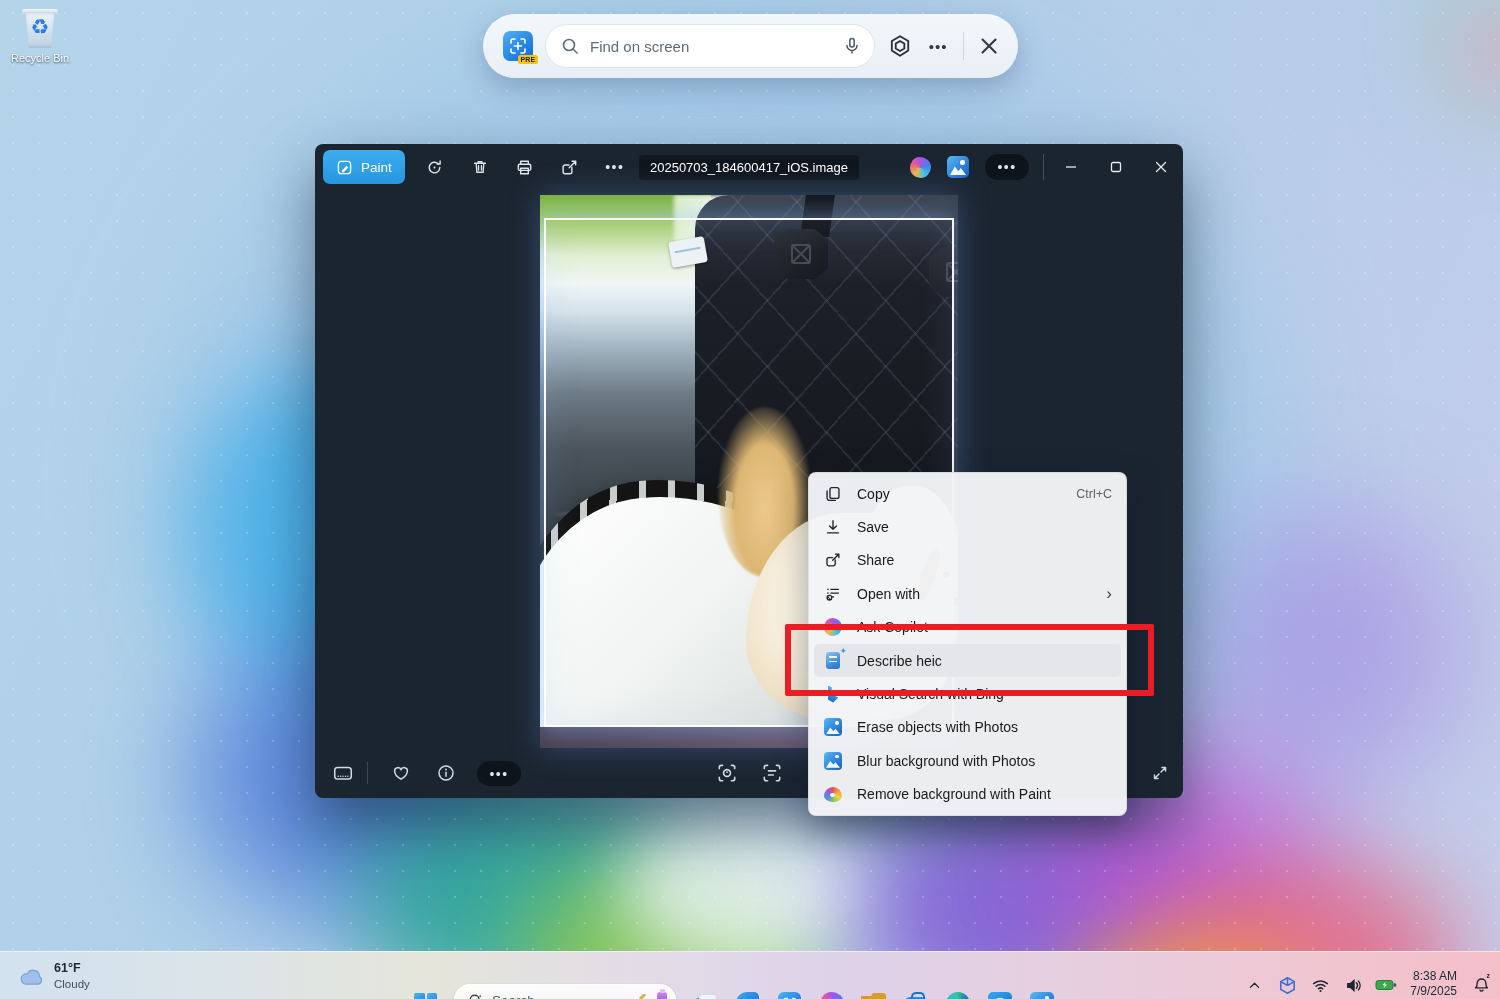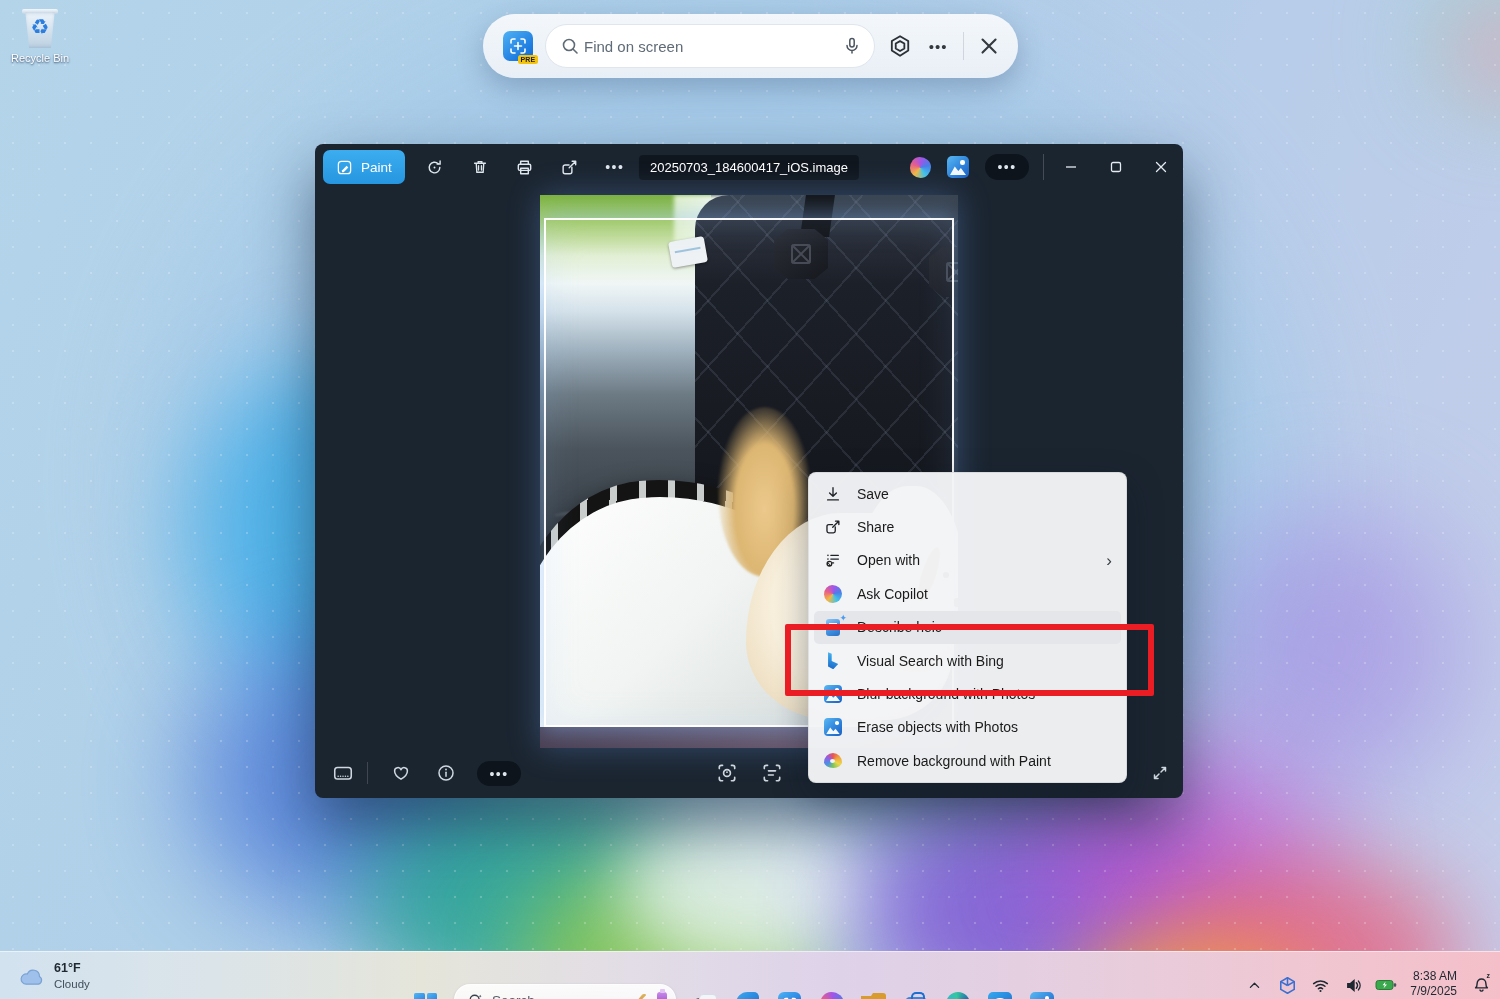--- a/index.html
+++ b/index.html
@@ -44,21 +44,21 @@
   .findbar { position:absolute; left:483px; top:14px; width:535px; height:64px; border-radius:32px;
      background:linear-gradient(180deg,#f3f7fb,#e9eff6); box-shadow:0 10px 28px rgba(40,60,100,.28);
      display:flex; align-items:center; padding:0 16px 0 20px; gap:12px; z-index:20; }
   .ctd-icon { position:relative; width:30px; height:30px; border-radius:7px; flex:0 0 auto;
      background:linear-gradient(140deg,#4fb2f5 0%,#1e7ce0 70%,#1766c8 100%);
      display:flex; align-items:center; justify-content:center; }
   .ctd-icon svg { width:20px; height:20px; }
   .pre-badge { position:absolute; bottom:-3px; right:-5px; background:#f2c40f; color:#202020;
      font-size:7px; font-weight:bold; padding:1px 2.5px; border-radius:2.5px; letter-spacing:.2px; }
   .find-field { flex:0 0 330px; height:44px; border-radius:22px; background:#fff;
-     border:1px solid #dfe6ee; display:flex; align-items:center; padding:0 12px 0 14px; gap:4px; }
+     border:1px solid #dfe6ee; display:flex; align-items:center; padding:0 12px 0 14px; gap:10px; }
   .find-field input { border:0; outline:0; flex:1; font-size:15px; color:#333; background:transparent;
      font-family:inherit; }
   .find-field input::placeholder { color:#5f6b76; }
   .fb-ico { width:34px; height:34px; display:flex; align-items:center; justify-content:center;
      border-radius:6px; color:#33393f; }
   .fb-dots { font-size:15px; letter-spacing:1px; color:#33393f; }
   .fb-div { width:1px; height:28px; background:rgba(20,40,60,.14); }
 
   
   .pwin { position:absolute; left:315px; top:144px; width:868px; height:654px; background:#1b2530;
@@ -449,20 +449,30 @@
         <svg width="20" height="20" viewBox="0 0 20 20" fill="none" stroke="currentColor" stroke-width="1.5" stroke-linecap="round" stroke-linejoin="round">
           <path d="M12 4.5h3.5V8M8 15.5H4.5V12M15.5 4.5L11 9M4.5 15.5L9 11"></path>
         </svg>
       </span>
     </div>
   </div>
 
   <div class="cmenu">
     <div class="mi">
       <span class="mi-ic">
+        <svg width="18" height="18" viewBox="0 0 20 20" fill="none" stroke="currentColor" stroke-width="1.5" stroke-linecap="round">
+          <rect x="6.6" y="2.9" width="10" height="12" rx="2.2"></rect>
+            <path d="M12.6 17.1H6.2a2.8 2.8 0 0 1-2.8-2.8V6.6"></path>
+        </svg>
+      </span>
+      <span>Copy</span>
+      <span class="mi-short">Ctrl+C</span>
+    </div>
+    <div class="mi">
+      <span class="mi-ic">
         <svg width="18" height="18" viewBox="0 0 20 20" fill="none" stroke="currentColor" stroke-width="1.5" stroke-linecap="round" stroke-linejoin="round">
           <path d="M10 3v9.2M6.2 8.8l3.8 3.7 3.8-3.7M4 16.6h12"></path>
         </svg>
       </span>
       <span>Save</span>
     </div>
     <div class="mi">
       <span class="mi-ic">
         <svg width="18" height="18" viewBox="0 0 20 20" fill="none" stroke="currentColor" stroke-width="1.5" stroke-linecap="round" stroke-linejoin="round">
           <path d="M12.5 9.8v4.7a2 2 0 0 1-2 2H5.3a2 2 0 0 1-2-2V9.3a2 2 0 0 1 2-2h4.2"></path>
@@ -500,27 +510,27 @@
     <div class="mi">
       <span class="mi-ic">
           <span class="ic-bing"></span>
         </span>
       <span>Visual Search with Bing</span>
     </div>
     <div class="mi">
       <span class="mi-ic">
           <span class="ic-photos"></span>
         </span>
+      <span>Erase objects with Photos</span>
+    </div>
+    <div class="mi">
+      <span class="mi-ic">
+          <span class="ic-photos"></span>
+        </span>
       <span>Blur background with Photos</span>
-    </div>
-    <div class="mi">
-      <span class="mi-ic">
-          <span class="ic-photos"></span>
-        </span>
-      <span>Erase objects with Photos</span>
     </div>
     <div class="mi">
       <span class="mi-ic">
           <span class="ic-paint"></span>
         </span>
       <span>Remove background with Paint</span>
     </div>
   </div>
 
   <div class="red-rect"></div>

